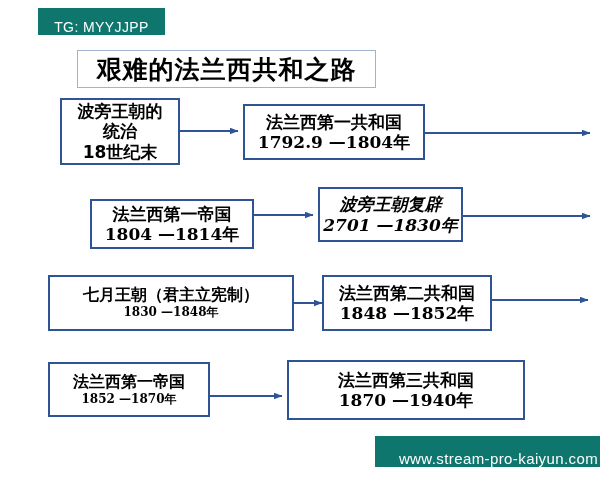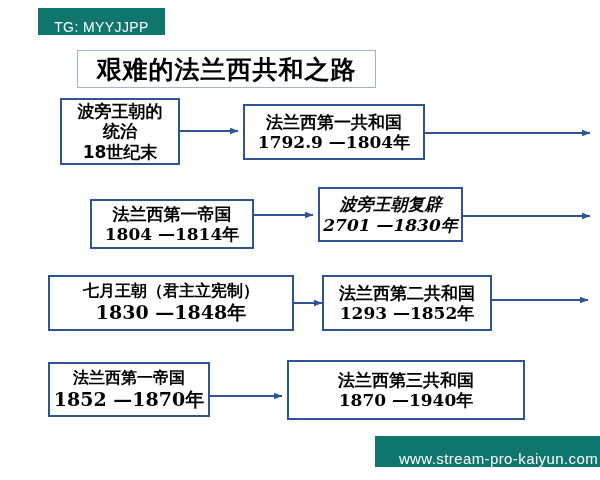--- a/index.html
+++ b/index.html
@@ -96,21 +96,21 @@
     line-height: 1.18;
     white-space: nowrap;
   }
   .node.n1 .l1, .node.n1 .l2 {
     font-family: "DejaVu Sans", "Liberation Sans", sans-serif;
   }
   .node.thin .l1 {
     font-size: 16px;
   }
   .node.thin .l2 {
-    font-size: 19px;
+    font-size: 12px;
   }
 
   
   #wires {
     position: absolute;
     left: 0;
     top: 0;
     width: 600px;
     height: 480px;
     pointer-events: none;
@@ -172,21 +172,21 @@
     <div class="l2">2701 —1830年</div>
   </div>
 
   <div class="node thin" id="node-4" style="left:48px; top:275px; width:246px; height:56px;">
     <div class="l1">七月王朝（君主立宪制）</div>
     <div class="l2">1830 —1848年</div>
   </div>
 
   <div class="node" id="node-5" style="left:322px; top:275px; width:170px; height:56px;">
     <div class="l1">法兰西第二共和国</div>
-    <div class="l2">1293 —1852年</div>
+    <div class="l2">1848 —1852年</div>
   </div>
 
   <div class="node thin" id="node-6" style="left:48px; top:362px; width:162px; height:55px;">
     <div class="l1">法兰西第一帝国</div>
     <div class="l2">1852 —1870年</div>
   </div>
 
   <div class="node" id="node-7" style="left:287px; top:360px; width:238px; height:60px;">
     <div class="l1">法兰西第三共和国</div>
     <div class="l2">1870 —1940年</div>

